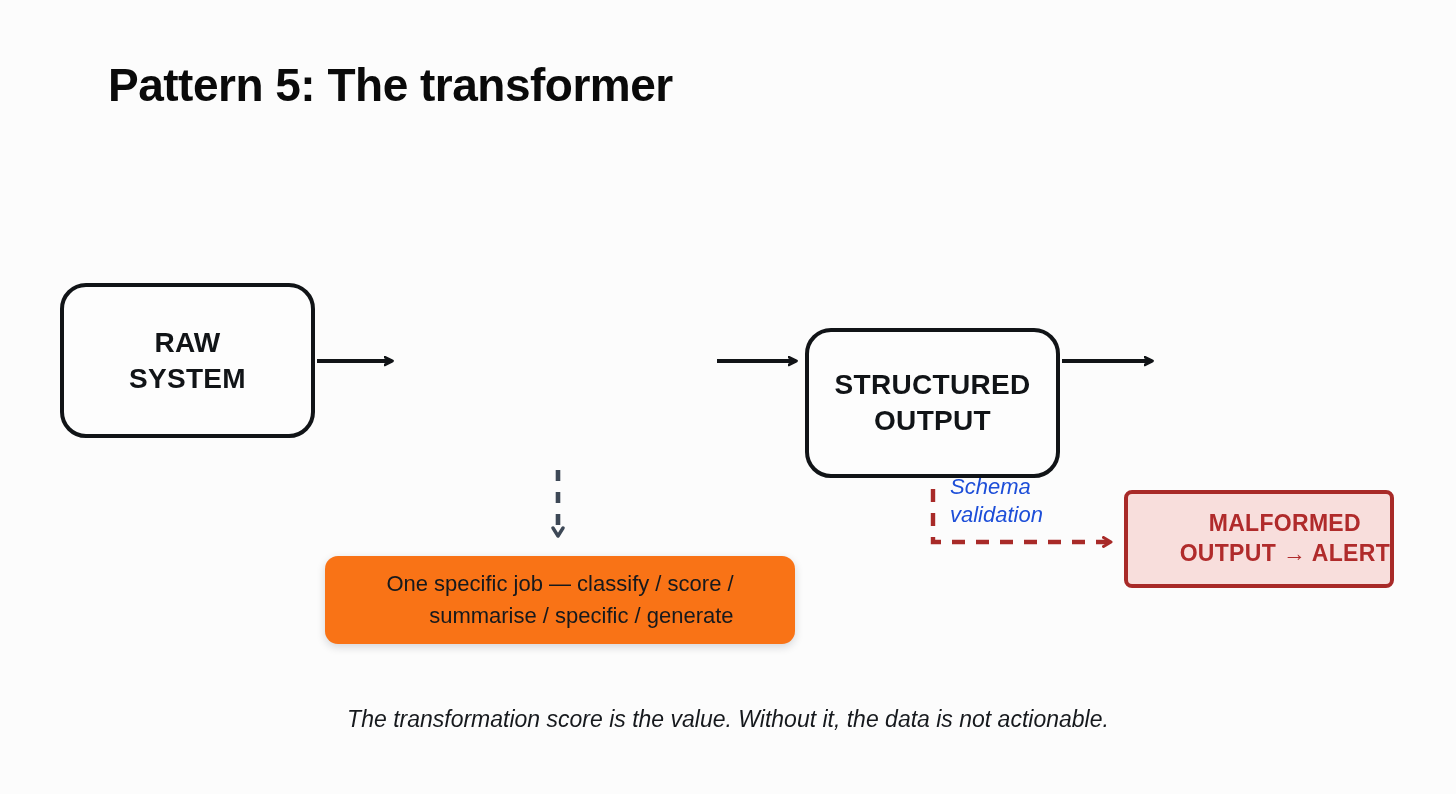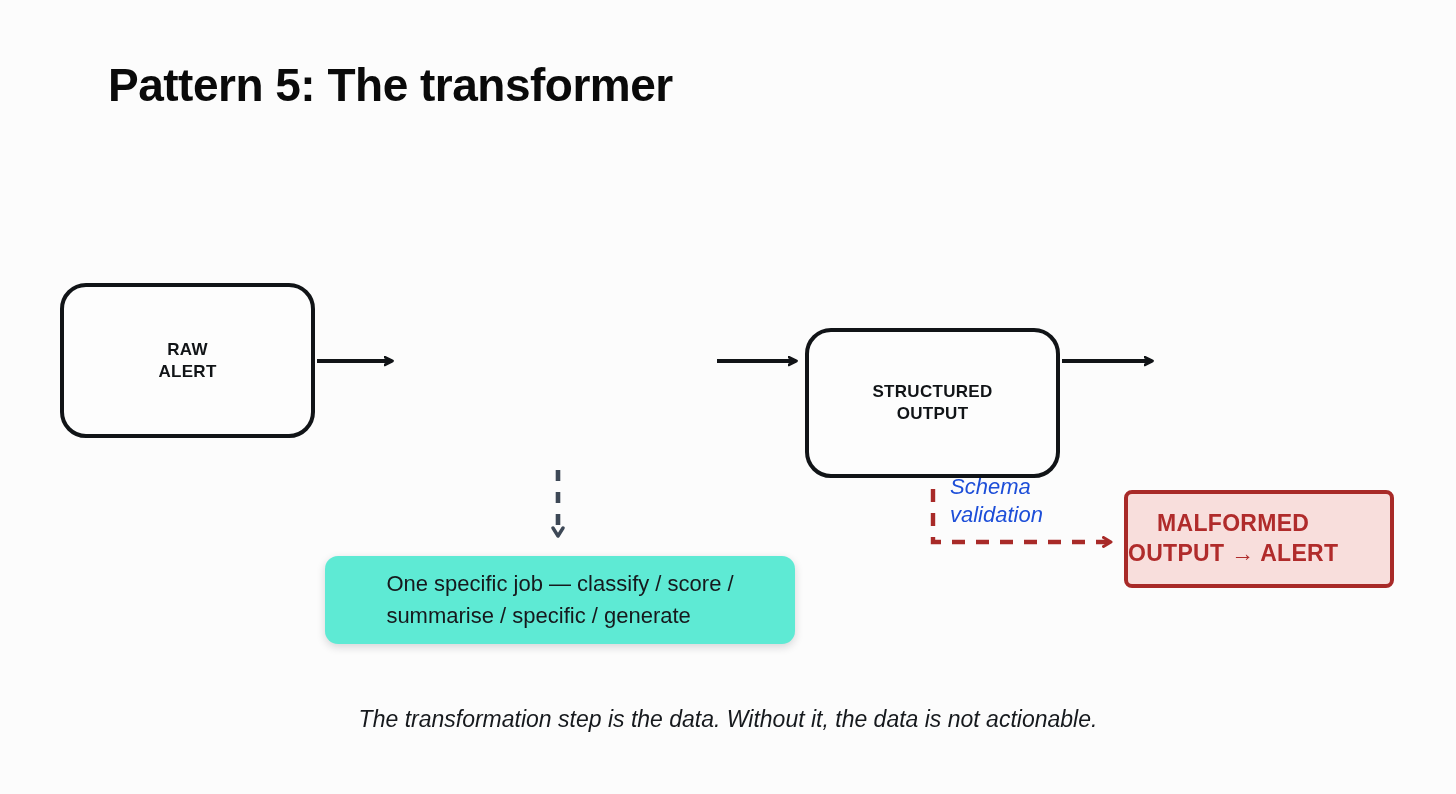--- a/index.html
+++ b/index.html
@@ -37,21 +37,21 @@
     position: absolute;
     box-sizing: border-box;
     display: flex;
     align-items: center;
     justify-content: center;
     text-align: center;
     background: #fdfdfd;
     border: 4px solid #111417;
     border-radius: 26px;
     color: #111417;
-    font-size: 17px;
+    font-size: 28px;
     font-weight: bold;
     line-height: 1.28;
     letter-spacing: 0.3px;
   }
 
   #node-raw-input {
     left: 60px;
     top: 283px;
     width: 255px;
     height: 155px;
@@ -108,47 +108,47 @@
   }
 
   
   #callout-transform-detail {
     position: absolute;
     left: 325px;
     top: 556px;
     width: 470px;
     height: 88px;
     box-sizing: border-box;
-    background: #5eead4;
+    background: #f97316;
     border-radius: 13px;
     box-shadow: 0 3px 9px rgba(20,25,35,0.17);
     display: flex;
     align-items: center;
     justify-content: center;
-    text-align: left;
+    text-align: right;
     font-size: 22px;
     color: #16191d;
     line-height: 1.45;
     padding: 0 18px;
   }
 
   
   #node-malformed-alert {
     position: absolute;
     left: 1124px;
     top: 490px;
     width: 270px;
     height: 98px;
     box-sizing: border-box;
     background: #f8dedc;
     border: 4px solid #a82a28;
     border-radius: 8px;
     display: flex;
     align-items: center;
-    justify-content: flex-start;
+    justify-content: flex-end;
     text-align: center;
     color: #b02b2b;
     font-size: 23px;
     font-weight: bold;
     line-height: 1.3;
     letter-spacing: 0.3px;
   }
 
   
   #label-schema-validation {
@@ -234,21 +234,21 @@
     </g>
 
     <g>
       <path d="M933,441 L933,542 L1111,542" fill="none" stroke="#a82a28" stroke-width="4.4" stroke-dasharray="13 11" marker-end="url(#arrow-red)"></path>
     </g>
   </svg>
 
   <div id="node-raw-input" class="node">
     <div>
       <div>RAW</div>
-      <div>ALERT</div>
+      <div>SYSTEM</div>
     </div>
   </div>
 
 
   <div id="node-structured-output" class="node">
     <div>
       <div>STRUCTURED</div>
       <div>OUTPUT</div>
     </div>
   </div>
@@ -266,15 +266,15 @@
     <div>validation</div>
   </div>
 
   <div id="node-malformed-alert">
     <div>
       <div>MALFORMED</div>
       <div>OUTPUT → ALERT</div>
     </div>
   </div>
 
-  <div id="footer-caption">The transformation step is the data. Without it, the data is not actionable.</div>
+  <div id="footer-caption">The transformation score is the value. Without it, the data is not actionable.</div>
 
 </div>
 
 </body></html>

